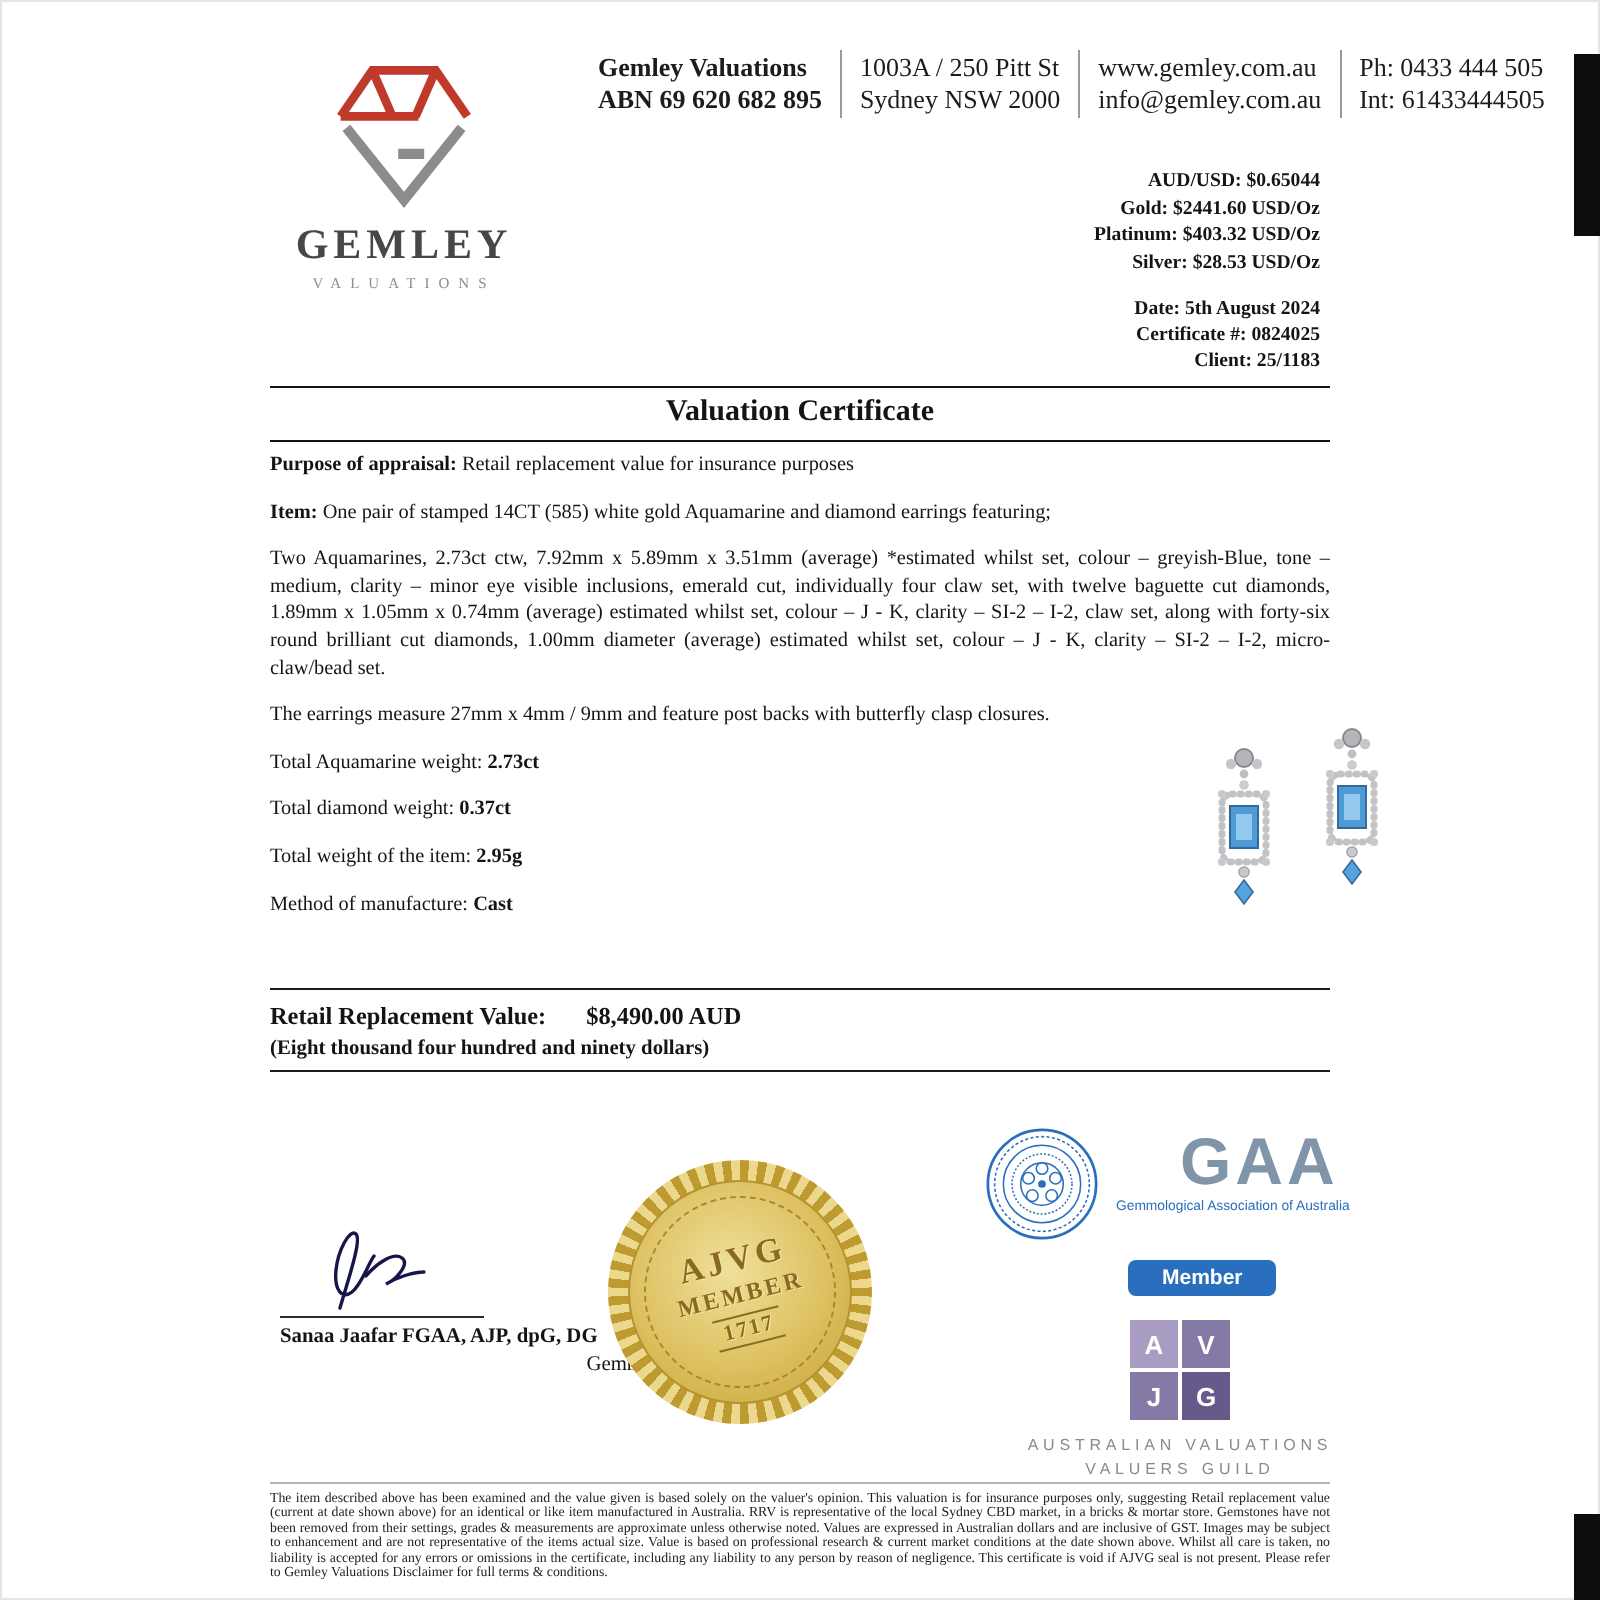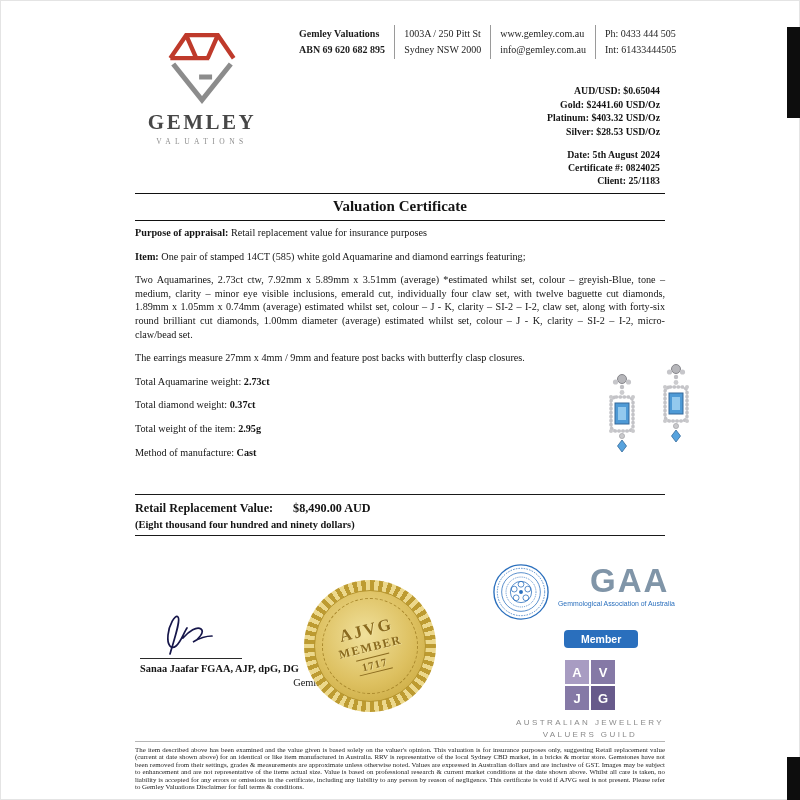--- a/index.html
+++ b/index.html
@@ -10,21 +10,21 @@
     font-family:"Liberation Serif", serif; color:#141414;
     box-shadow:0 0 0 1px #e4e4e4 inset;
   }
 
   
   .diamond-logo { position:absolute; left:166px; top:28px; width:72px; height:82px; }
   .logo-text { position:absolute; left:134px; top:110px; width:136px; text-align:center; }
   .logo-name { font-size:21px; font-weight:bold; letter-spacing:2.5px; color:#474747; }
   .logo-sub  { font-size:7.5px; letter-spacing:4.5px; color:#8d8d8d; margin-top:2px; }
 
-  .contact-table { position:absolute; left:290px; top:25px; display:flex; font-size:10px; line-height:16px; color:#1c1c1c; }
+  .contact-table { position:absolute; left:290px; top:25px; display:flex; font-size:13px; line-height:16px; color:#1c1c1c; }
   .contact-col { padding:1px 9px; border-left:1px solid #9a9a9a; }
   .contact-col.first { border-left:none; font-weight:bold; }
 
   .rates { position:absolute; right:140px; top:84px; text-align:right; font-size:9.8px; font-weight:bold; line-height:13.5px; }
   .meta  { position:absolute; right:140px; top:148px; text-align:right; font-size:9.8px; font-weight:bold; line-height:13px; }
 
   
   .title-block { position:absolute; left:135px; top:193px; width:530px;
     border-top:1.2px solid #111; border-bottom:1.2px solid #111;
     padding:4px 0 5px; text-align:center; }
@@ -238,20 +238,20 @@
   </div>
 
   <div class="ajvg">
     <div class="ajvg-grid">
       <div class="ajvg-cell cell-a">A</div>
       <div class="ajvg-cell cell-v">V</div>
       <div class="ajvg-cell cell-j">J</div>
       <div class="ajvg-cell cell-g">G</div>
     </div>
     <div class="ajvg-name">
-      <div>AUSTRALIAN JEWELLERY</div>
+      <div>AUSTRALIAN VALUATIONS</div>
       <div>VALUERS GUILD</div>
     </div>
   </div>
 
   <div class="footer">The item described above has been examined and the value given is based solely on the valuer's opinion. This valuation is for insurance purposes only, suggesting Retail replacement value (current at date shown above) for an identical or like item manufactured in Australia. RRV is representative of the local Sydney CBD market, in a bricks &amp; mortar store. Gemstones have not been removed from their settings, grades &amp; measurements are approximate unless otherwise noted. Values are expressed in Australian dollars and are inclusive of GST. Images may be subject to enhancement and are not representative of the items actual size. Value is based on professional research &amp; current market conditions at the date shown above. Whilst all care is taken, no liability is accepted for any errors or omissions in the certificate, including any liability to any person by reason of negligence. This certificate is void if AJVG seal is not present. Please refer to Gemley Valuations Disclaimer for full terms &amp; conditions.</div>
 
 </div>
 
 </body></html>

